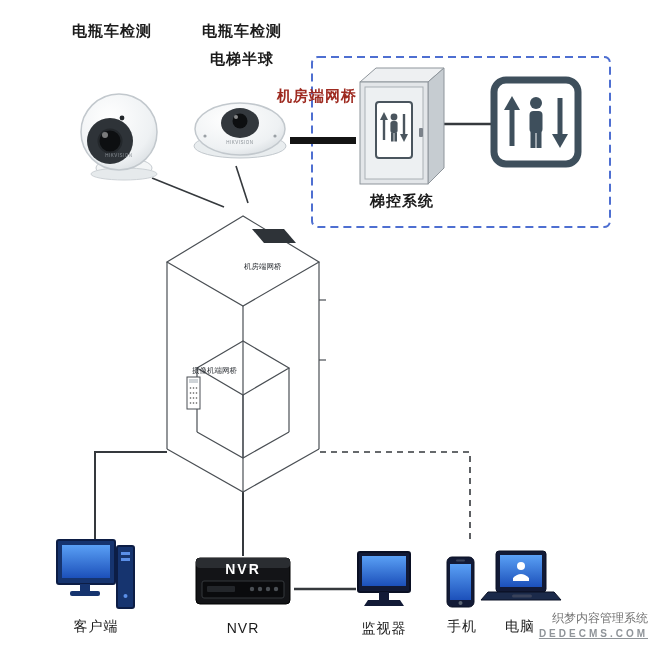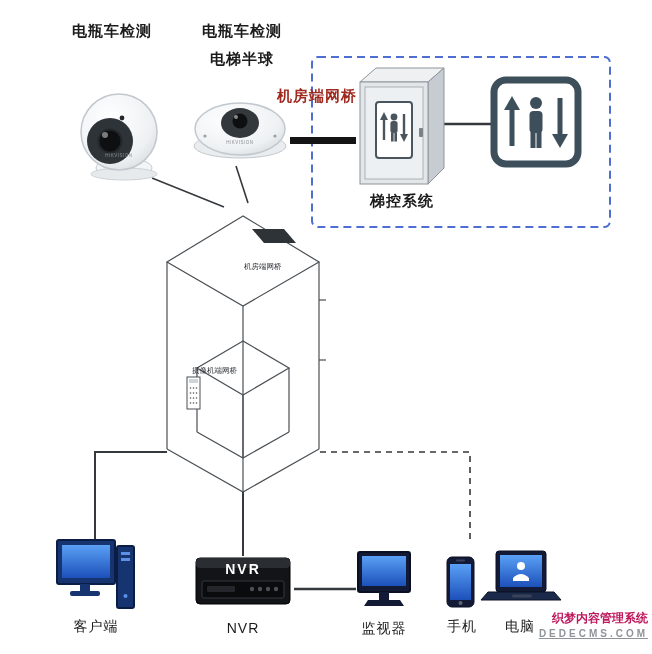--- a/index.html
+++ b/index.html
@@ -9,21 +9,21 @@
   }
   .art{position:absolute;left:0;top:0;}
   .lbl{position:absolute;line-height:1.2;white-space:nowrap;}
   .c{text-align:center;white-space:normal;}
   .cap{font-size:15px;font-weight:bold;letter-spacing:1px;}
   .small{font-size:7.5px;color:#2f3338;letter-spacing:0;padding-left:10px;}
   .devlbl{font-size:14px;letter-spacing:1px;}
   .alarm{font-size:15px;font-weight:bold;color:#9e2a20;letter-spacing:1px;}
   .nvrtxt{font-size:14px;font-weight:bold;color:#ffffff;letter-spacing:2px;}
   .brand{font-size:4.5px;color:#8a9096;letter-spacing:0.5px;}
-  .wm1{font-size:12px;font-weight:bold;color:#be185d;text-align:right;}
+  .wm1{font-size:12px;font-weight:normal;color:#737373;text-align:right;}
   .wm2{font-size:10px;font-weight:bold;color:#8f9499;letter-spacing:3px;text-align:right;text-decoration:underline;}
 </style>
 </head>
 <body>
 
 <div class="canvas">
 
   <svg class="art" width="652" height="654" viewBox="0 0 652 654">
     <defs>
       <radialGradient id="gSphere" cx="38%" cy="32%" r="78%">

